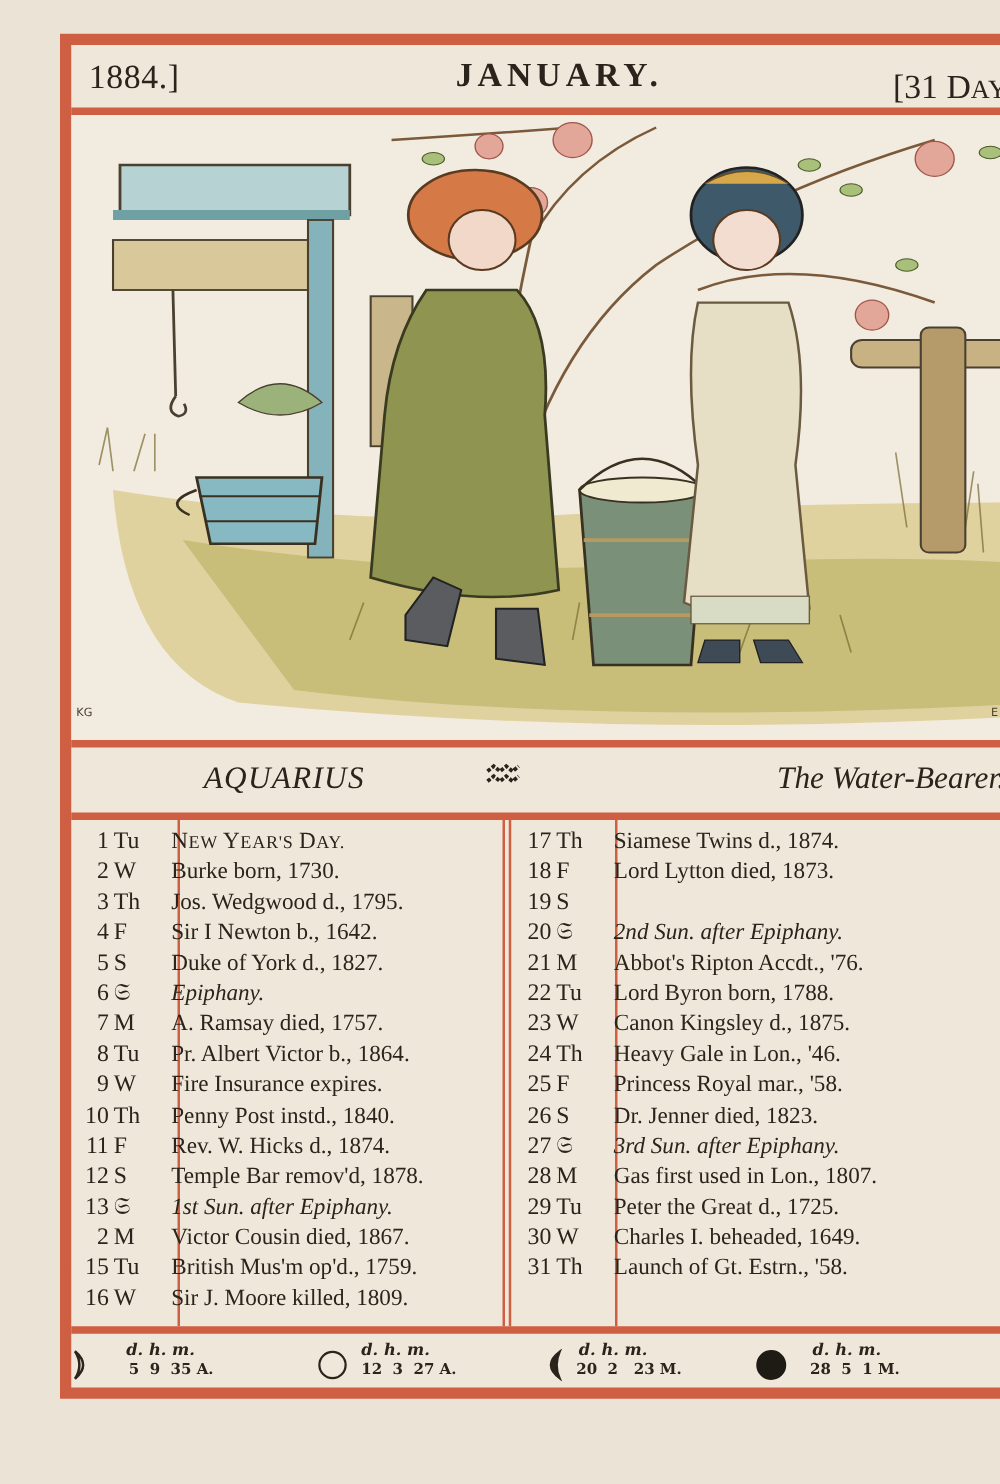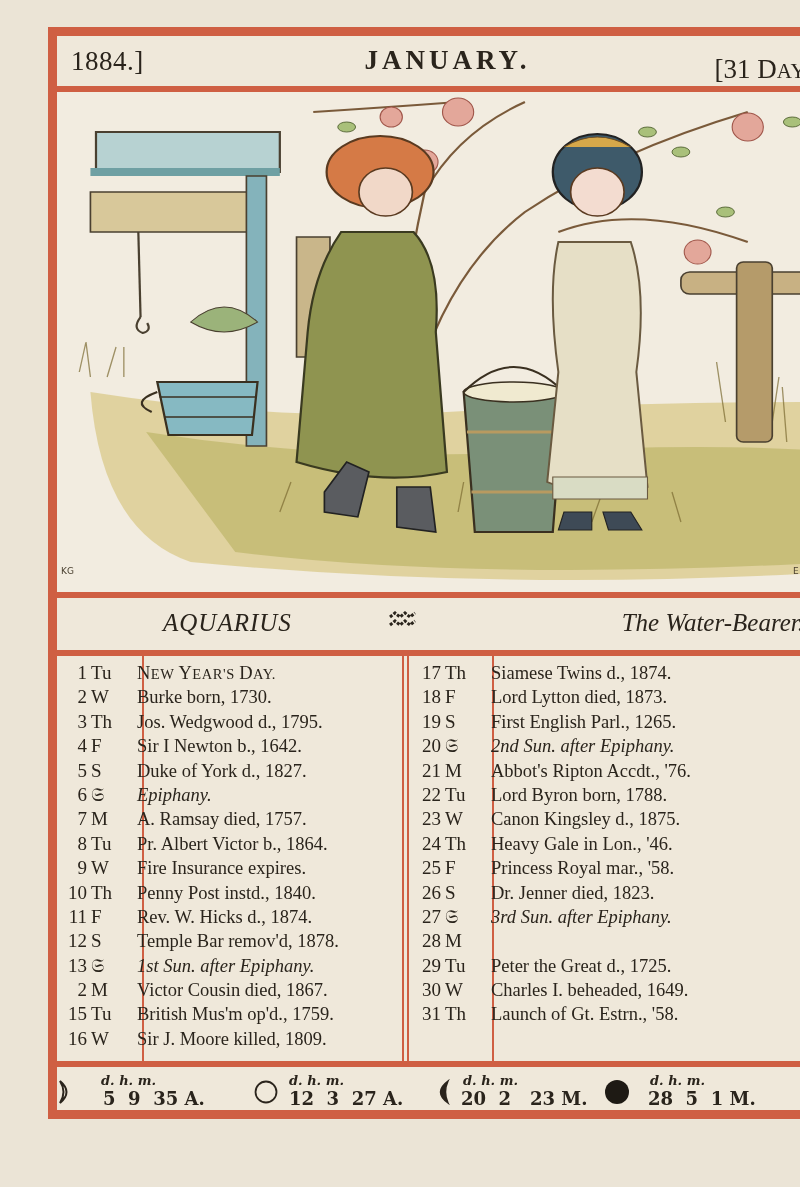--- a/index.html
+++ b/index.html
@@ -46,21 +46,21 @@
   .left-days .num { width: 30px; }
   .left-days .dow { width: 50px; }
   .right-days .num { width: 26px; }
   .right-days .dow { width: 50px; }
 
   
   .moons { position: absolute; left: 0; right: 0; top: 1031px; height: 44px; font-family: "DejaVu Serif", serif; }
   .phase { position: absolute; top: 6px; height: 36px; }
   .phase .icon { position: absolute; top: 6px; }
   .phase .lbl { position: absolute; top: 0; font-size: 13px; font-style: italic; font-weight: bold; white-space: nowrap; }
-  .phase .val { position: absolute; top: 15px; font-size: 18px; font-weight: bold; white-space: nowrap; }
+  .phase .val { position: absolute; top: 15px; font-size: 12px; font-weight: bold; white-space: nowrap; }
 </style>
 </head>
 <body>
 
 <div class="page-frame">
 
   <div class="header">
     <span class="year">1884.]</span>
     <span class="month">JANUARY.</span>
     <span class="days"><span>[31 D</span><span class="sc">AYS.</span></span>
@@ -254,21 +254,20 @@
           <span class="evt">Siamese Twins d., 1874.</span>
         </div>
       <div class="row">
           <span class="num">18</span>
           <span class="dow">F</span>
           <span class="evt">Lord Lytton died, 1873.</span>
         </div>
       <div class="row">
           <span class="num">19</span>
           <span class="dow">S</span>
-          <span class="evt">First English Parl., 1265.</span>
         </div>
       <div class="row">
           <span class="num">20</span>
           <span class="dow">𝔖</span>
           <span class="evt it">2nd Sun. after Epiphany.</span>
         </div>
       <div class="row">
           <span class="num">21</span>
           <span class="dow">M</span>
           <span class="evt">Abbot's Ripton Accdt., '76.</span>
@@ -299,20 +298,21 @@
           <span class="evt">Dr. Jenner died, 1823.</span>
         </div>
       <div class="row">
           <span class="num">27</span>
           <span class="dow">𝔖</span>
           <span class="evt it">3rd Sun. after Epiphany.</span>
         </div>
       <div class="row">
           <span class="num">28</span>
           <span class="dow">M</span>
+          <span class="evt">Gas first used in Lon., 1807.</span>
         </div>
       <div class="row">
           <span class="num">29</span>
           <span class="dow">Tu</span>
           <span class="evt">Peter the Great d., 1725.</span>
         </div>
       <div class="row">
           <span class="num">30</span>
           <span class="dow">W</span>
           <span class="evt">Charles I. beheaded, 1649.</span>

